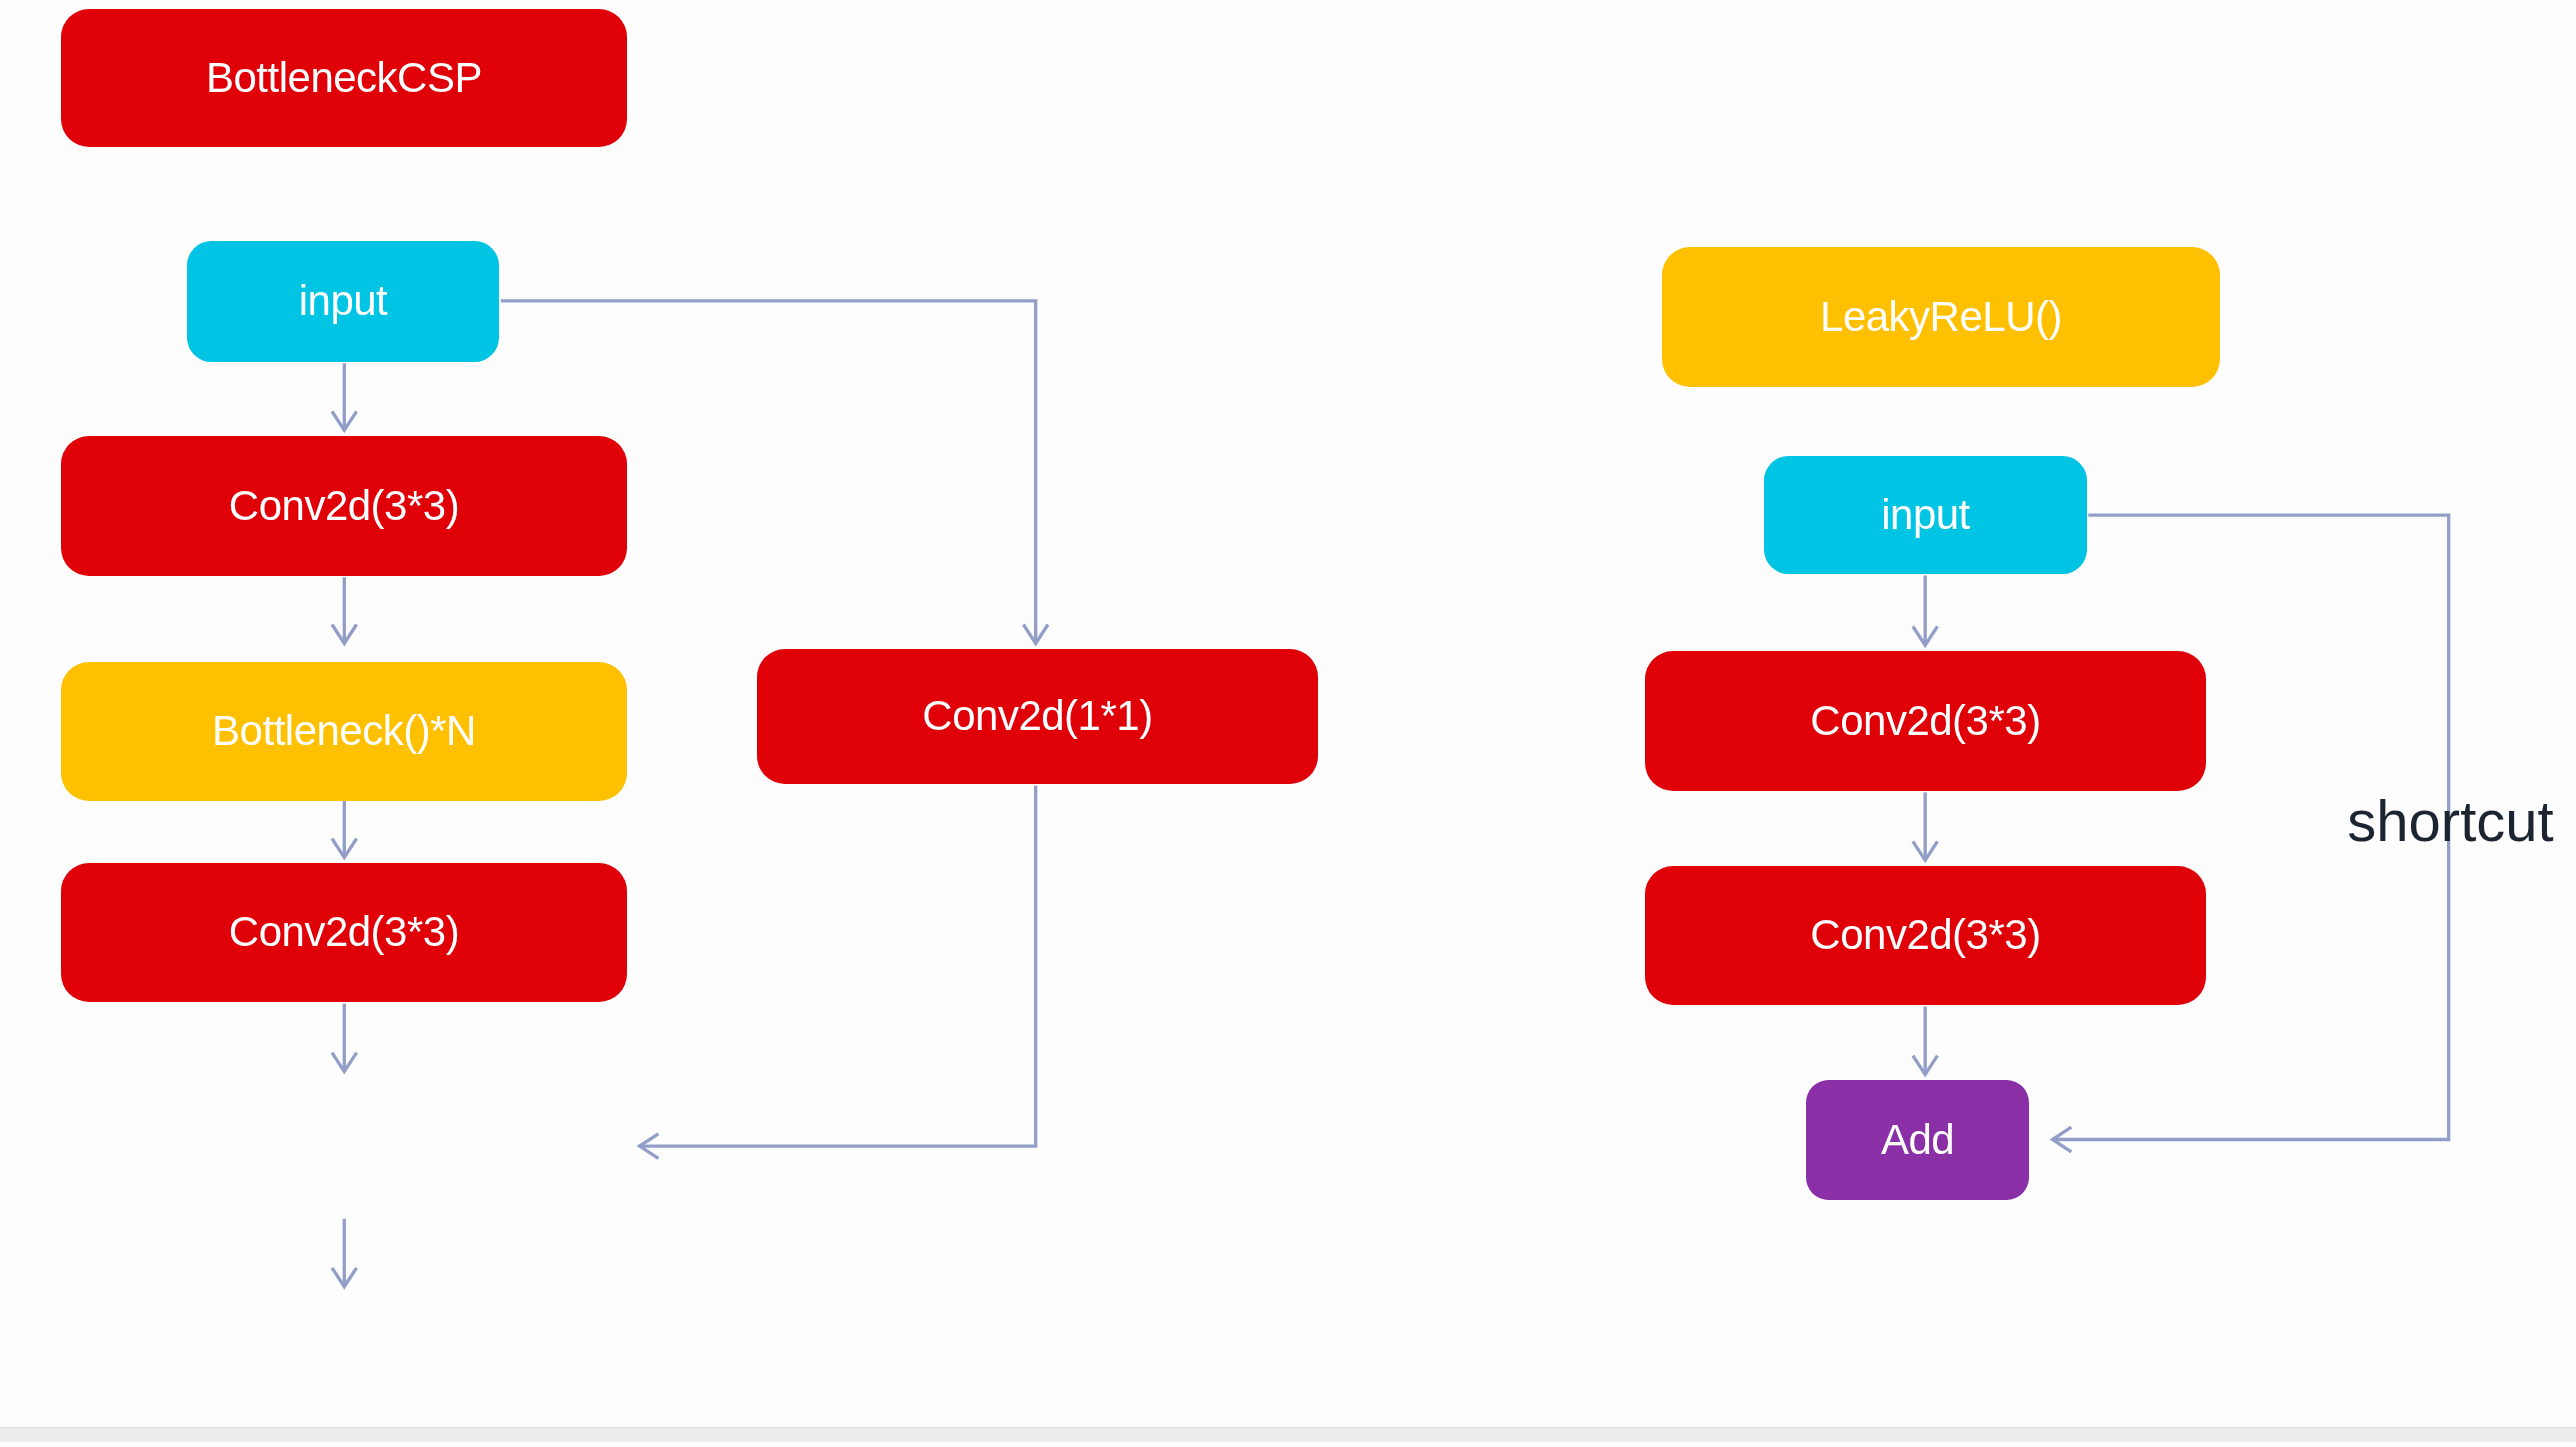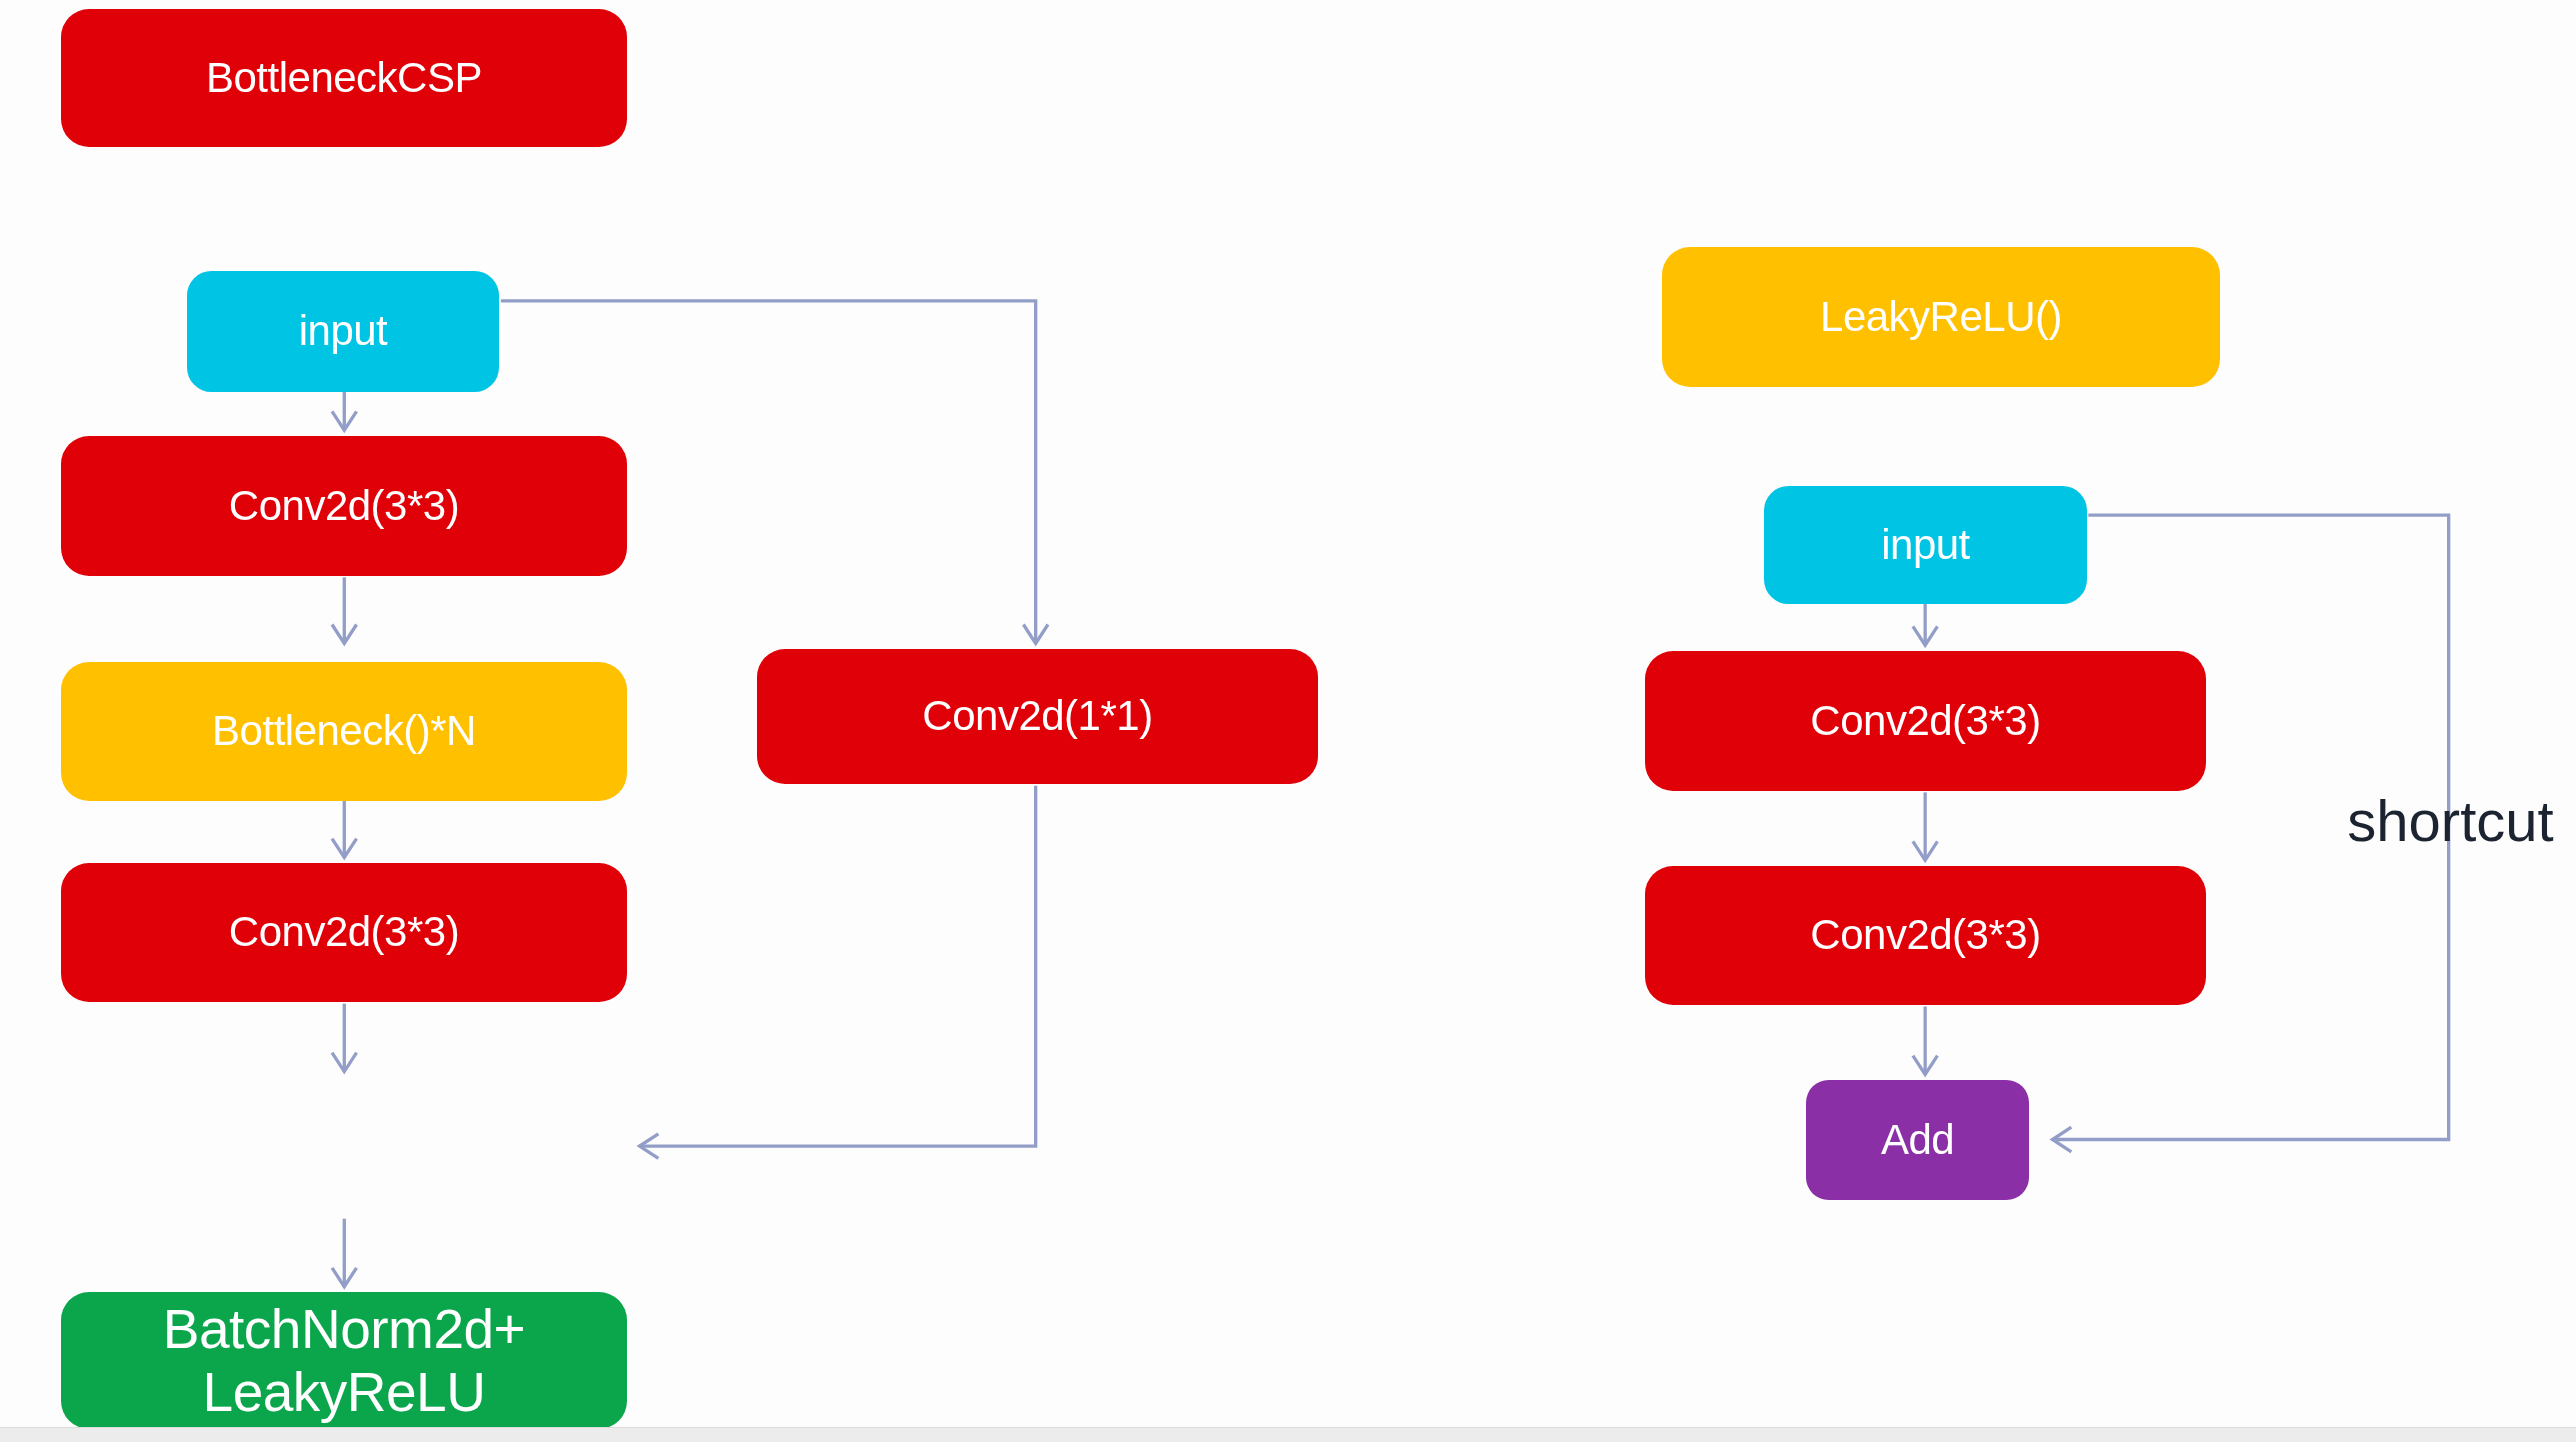--- a/index.html
+++ b/index.html
@@ -15,21 +15,21 @@
     display:flex;align-items:center;justify-content:center;
     color:#ffffff;
     font-size:42px;
     letter-spacing:-0.5px;
     text-align:center;
     border-radius:28px;
     box-sizing:border-box;
     line-height:1.05;
   }
   .red{background:#e00008;}
-  .cyan{background:#00c4e4;border-radius:24.5px;margin-top:30px;}
+  .cyan{background:#00c4e4;border-radius:24.5px;}
   .yellow{background:#ffc000;}
   .green{background:#0ba64b;}
   .purple{background:#8a2fa6;border-radius:22.6px;}
   .two-line{flex-direction:column;font-size:55px;line-height:1.14;}
   #arrow-layer{position:absolute;left:0;top:0;width:2576px;height:1448px;}
   #arrow-layer path{stroke:#939ec8;stroke-width:3.5;fill:none;}
   .shortcut-label{
     position:absolute;
     left:2309px;top:792px;width:283px;
     color:#1b2430;
@@ -77,24 +77,20 @@
 
   <div class="node cyan" style="left:187px;top:241px;width:312px;height:121px;">input</div>
 
   <div class="node red" style="left:61px;top:436px;width:566px;height:140px;">Conv2d(3*3)</div>
 
   <div class="node yellow" style="left:61px;top:649px;width:566px;height:139px;margin-top:13px;">Bottleneck()*N</div>
 
   <div class="node red" style="left:61px;top:863px;width:566px;height:139px;">Conv2d(3*3)</div>
 
 
-  <div class="node green two-line" style="left:61px;top:1292px;width:566px;height:137px;">
-    <span>BatchNorm2d+</span>
-    <span>LeakyReLU</span>
-  </div>
 
   <div class="node red" style="left:757px;top:649px;width:561px;height:135px;">Conv2d(1*1)</div>
 
   <div class="node yellow" style="left:1662px;top:247px;width:558px;height:140px;">LeakyReLU()</div>
 
   <div class="node cyan" style="left:1764px;top:456px;width:323px;height:118px;">input</div>
 
   <div class="node red" style="left:1645px;top:651px;width:561px;height:140px;">Conv2d(3*3)</div>
 
   <div class="node red" style="left:1645px;top:866px;width:561px;height:139px;">Conv2d(3*3)</div>

